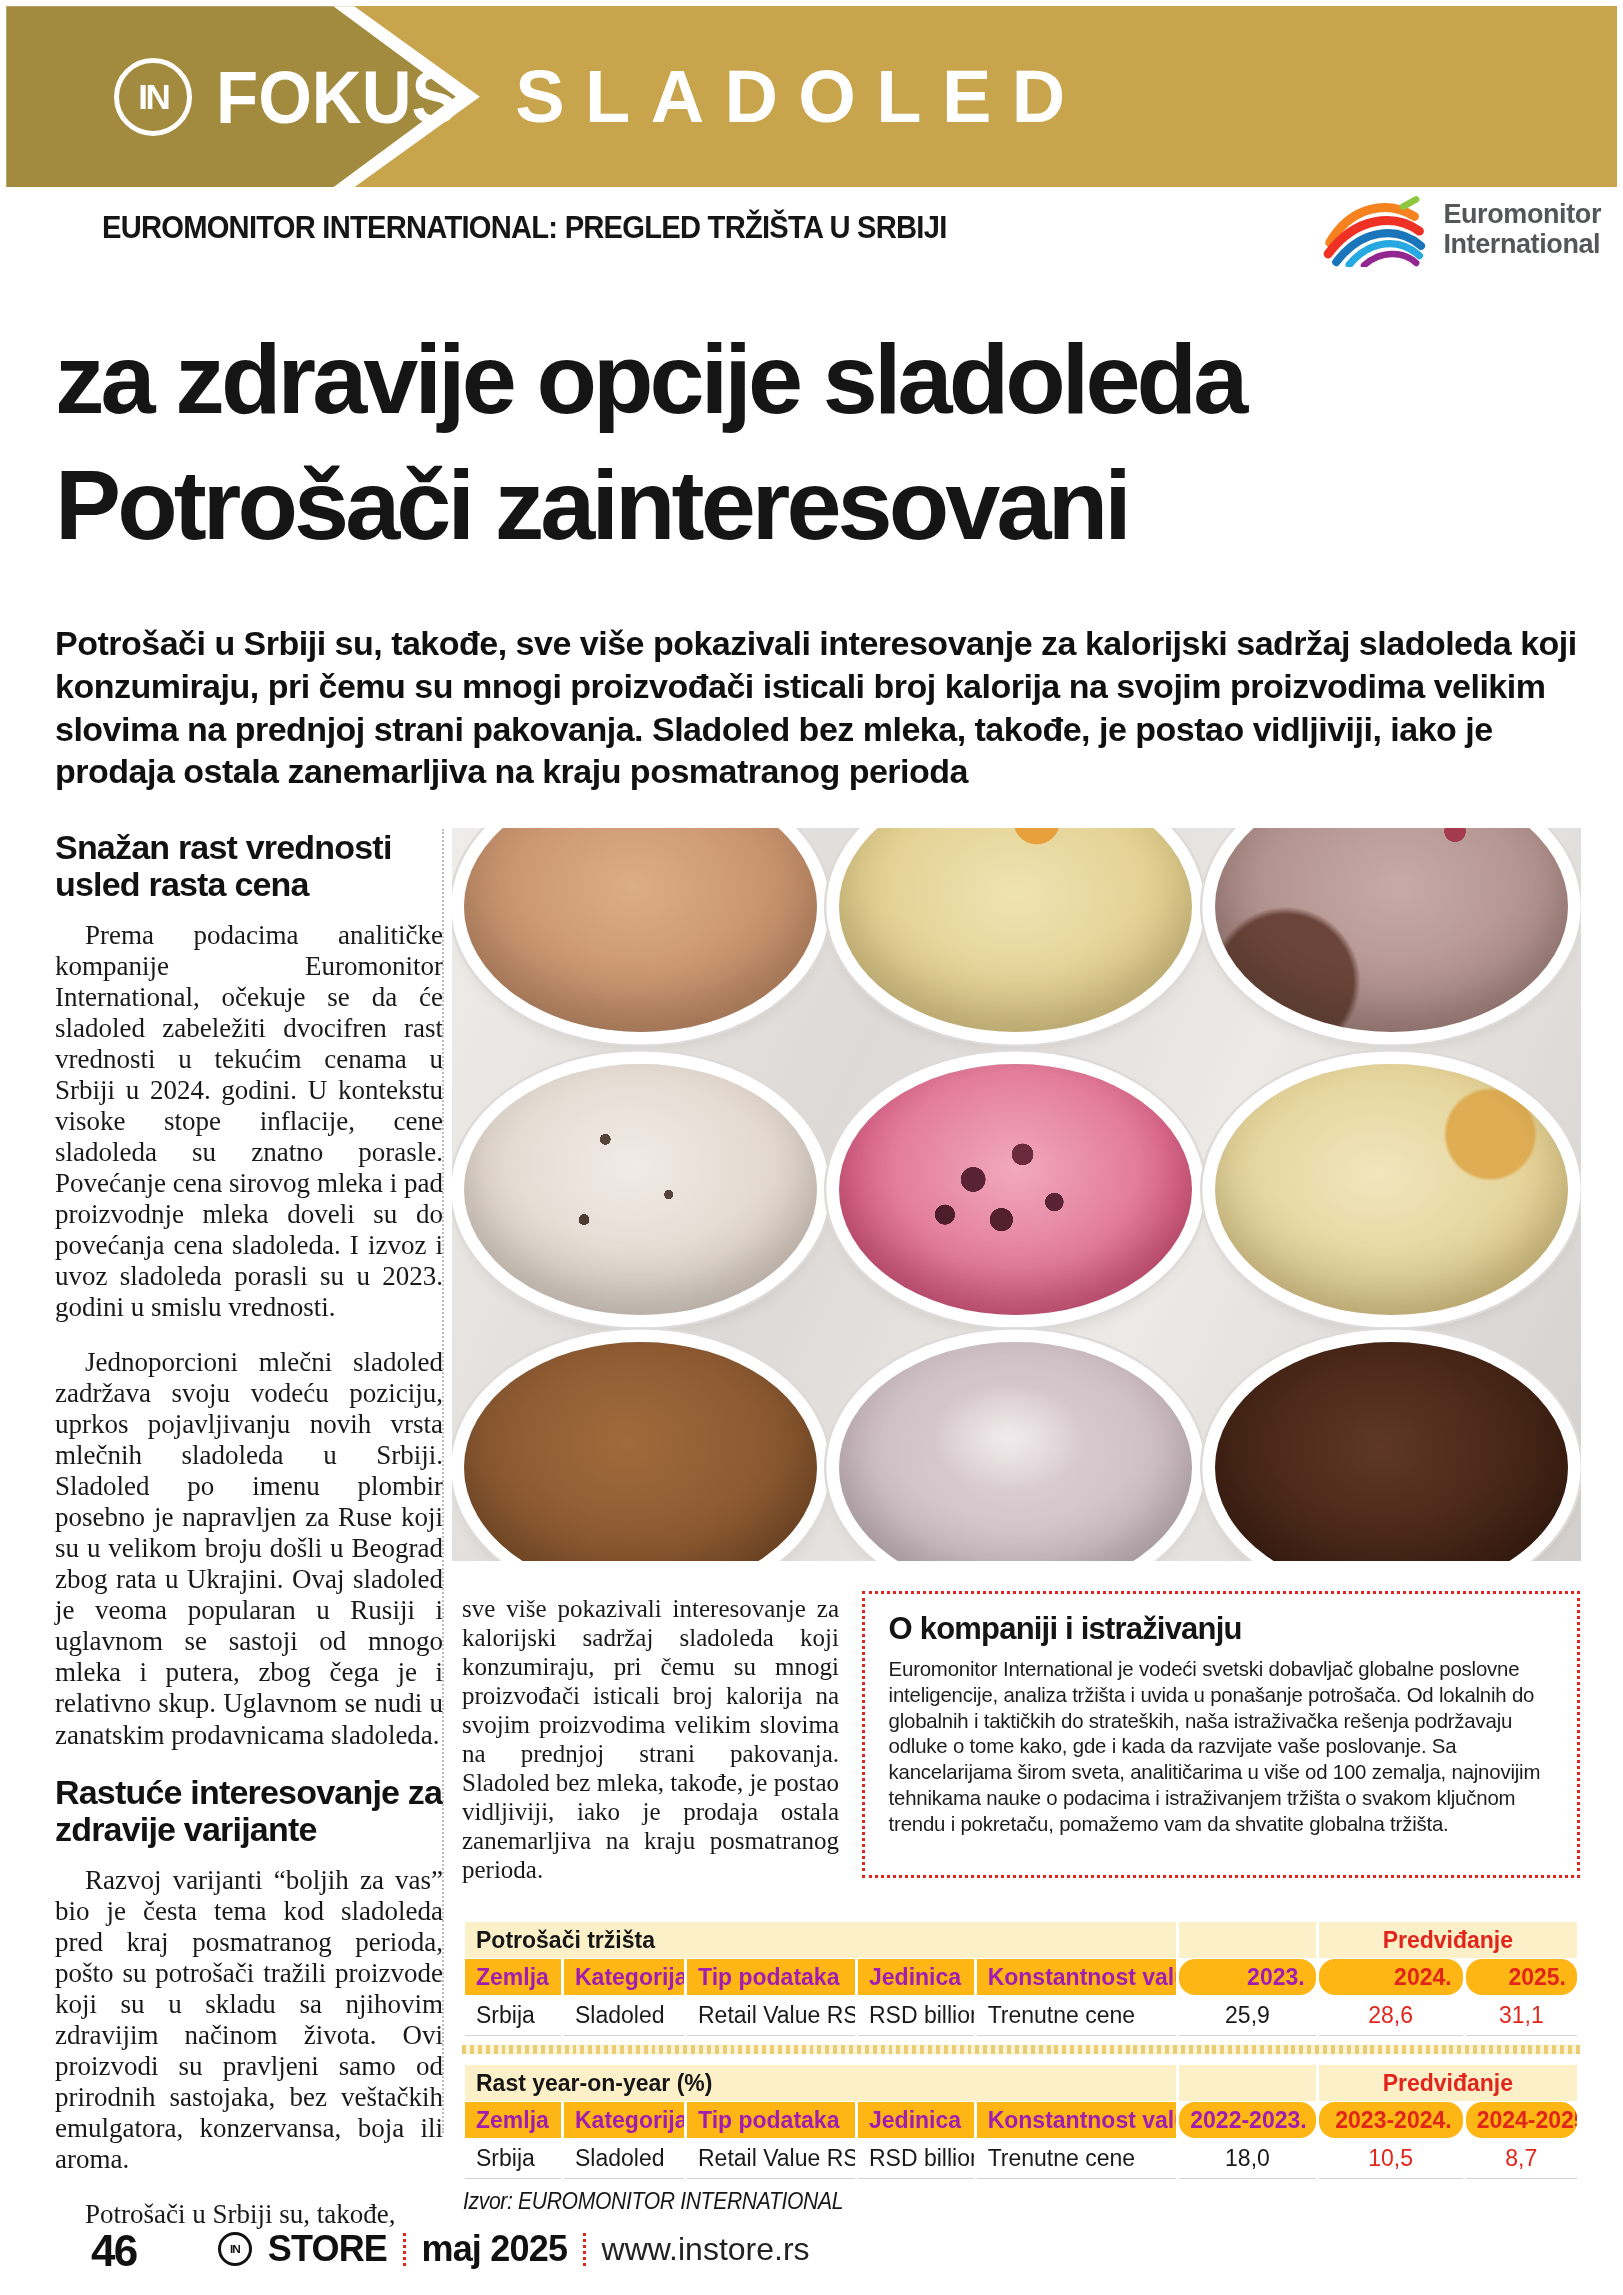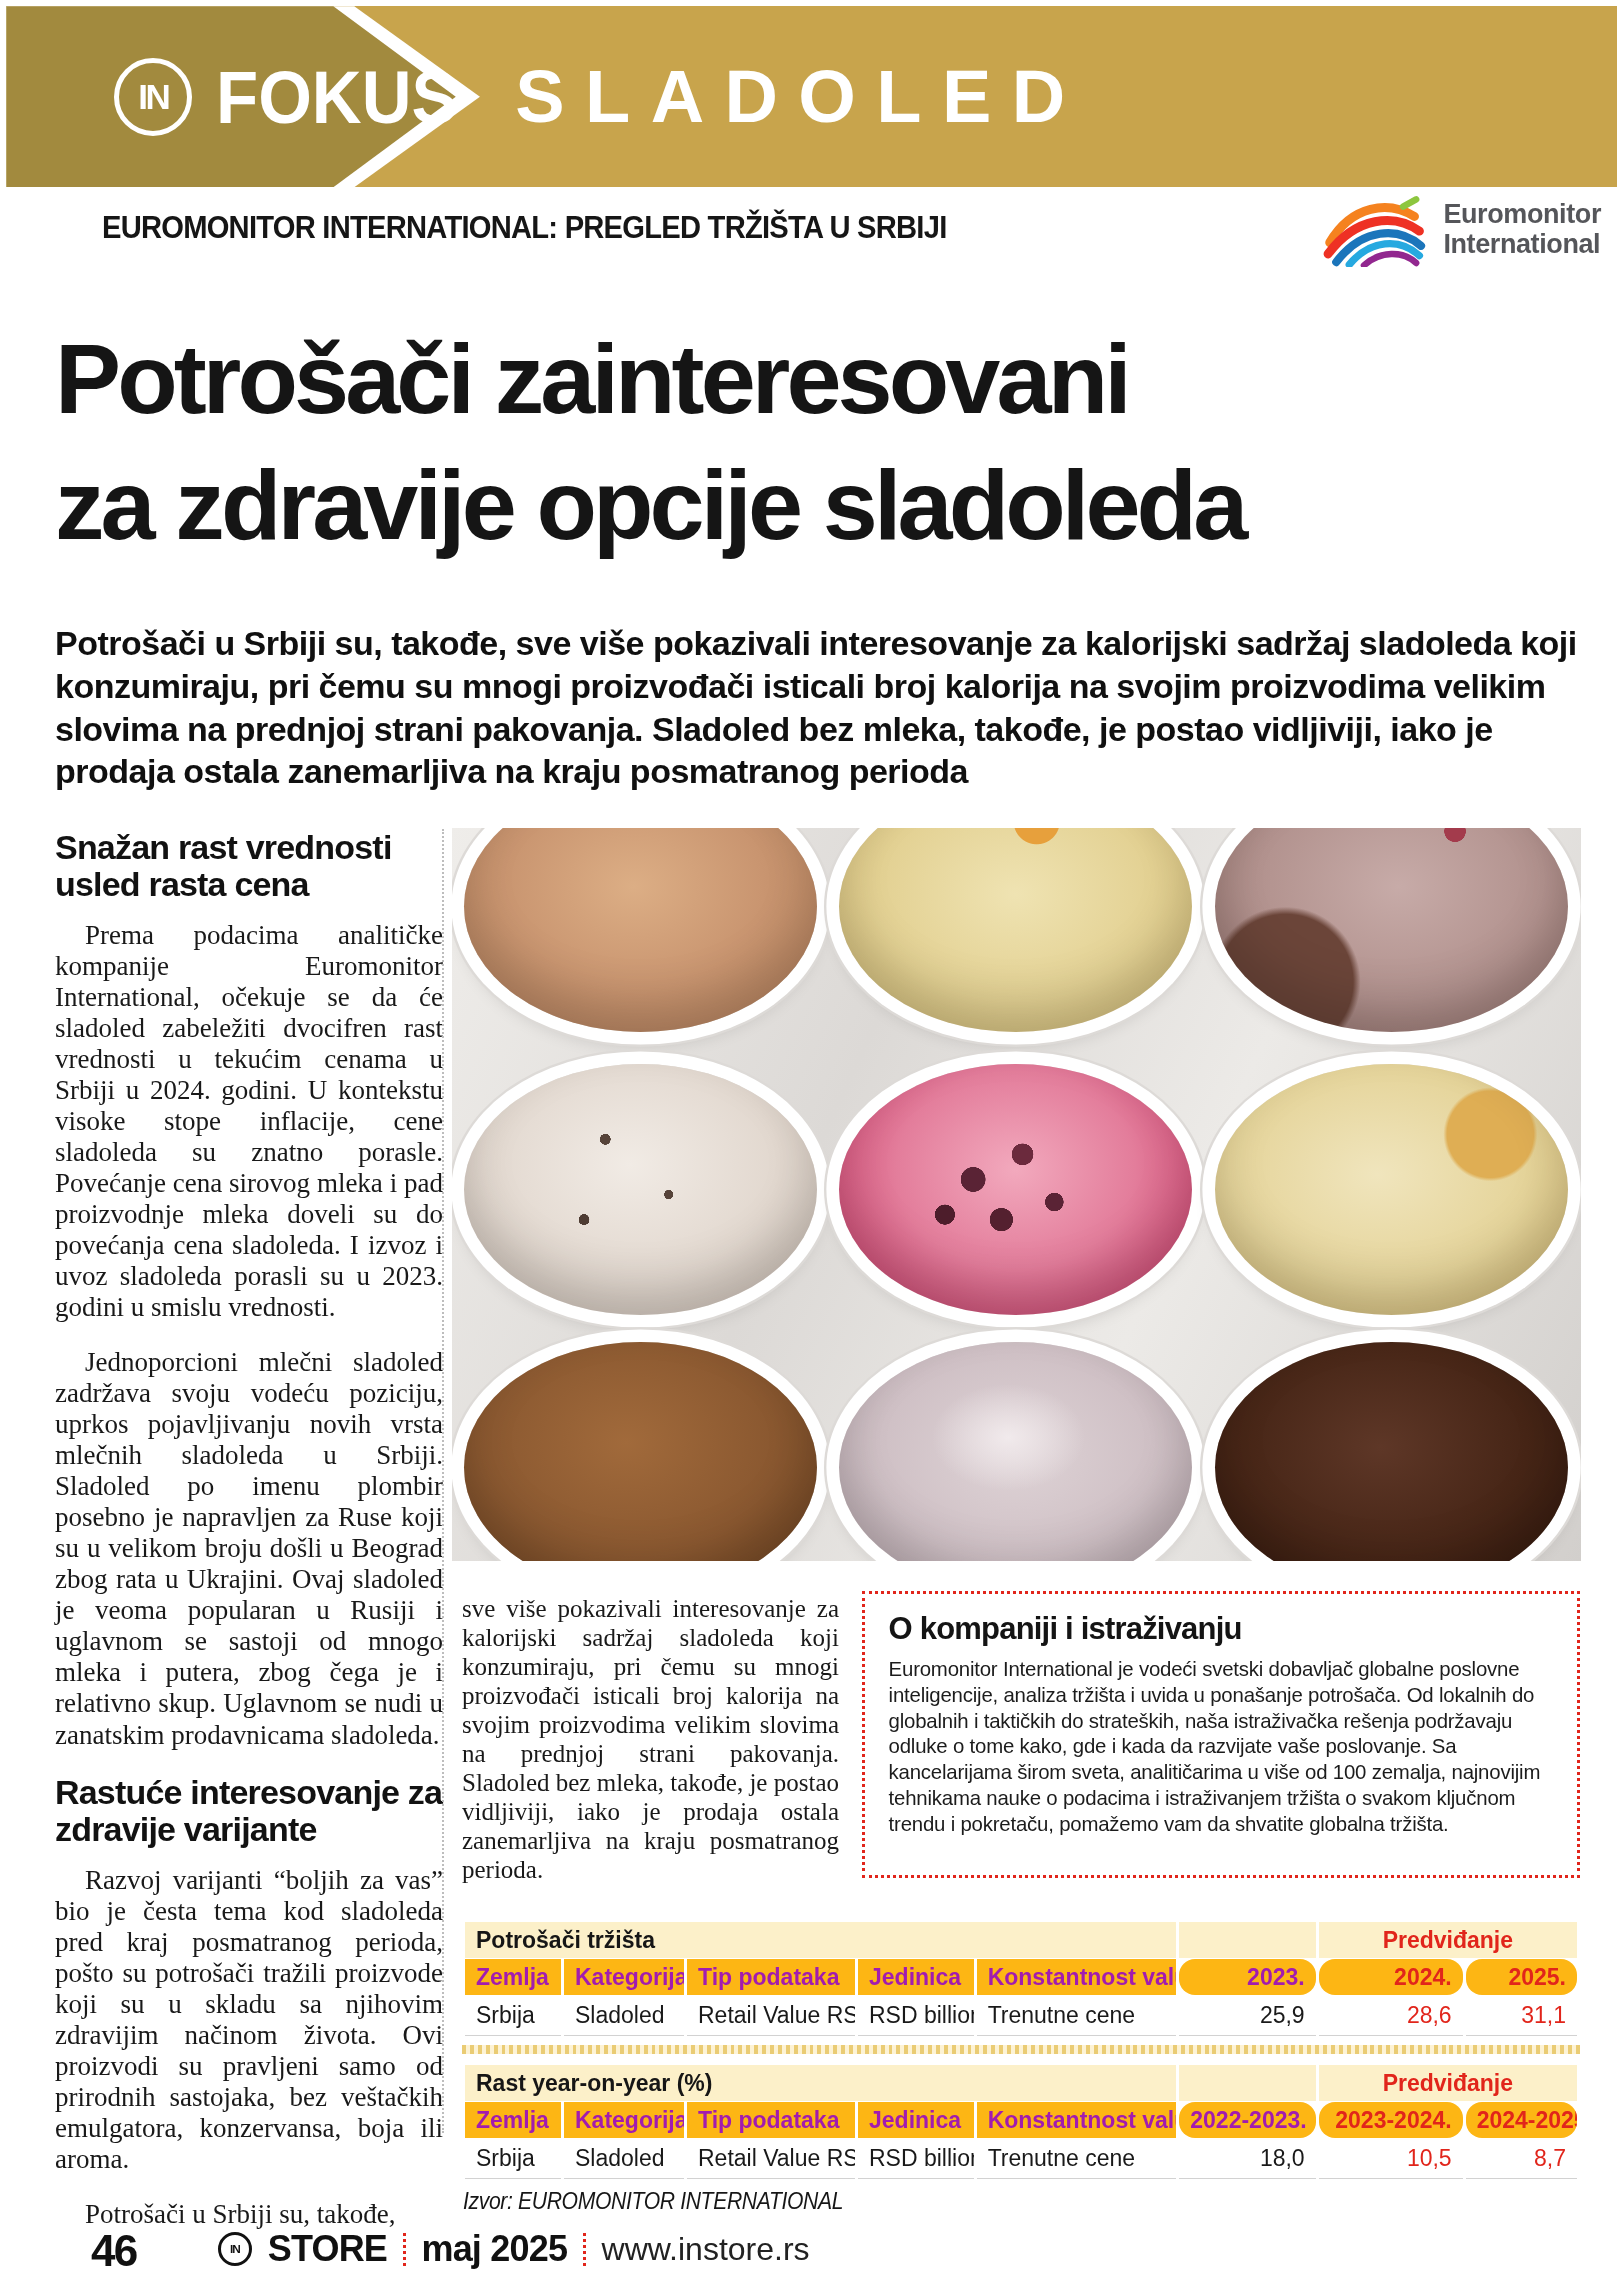--- a/index.html
+++ b/index.html
@@ -94,21 +94,21 @@
   .twrap{position:absolute;left:462px;width:1118px;}
   .t1{top:1921px;} .t2{top:2064px;}
   table.mtable{width:100%;border-collapse:separate;border-spacing:3.1px 1.6px;table-layout:fixed;}
   table.mtable td,table.mtable th{padding:0 11px;font-size:23px;overflow:hidden;white-space:nowrap;}
   .row-title td{background:#fcf0c9;height:36px;font-weight:800;font-size:24px;color:#161616;}
   .row-title td.t-forecast{color:#e1251b;text-align:center;font-weight:700;}
   .row-head th{background:#fdb614;height:36px;font-weight:800;text-align:left;color:#a21caf;}
   .row-head th.num{text-align:right;border-radius:16px;}
   .row-head th.red{color:#e1251b;}
   .row-data td{background:#fff;height:39px;border-bottom:1.6px solid #d2d2d2;font-size:23.6px;color:#191919;}
-  .row-data td.num{text-align:right;}
+  .row-data td.num{text-align:center;}
   .row-data td.red{color:#e1251b;}
   .stripe{position:absolute;left:462px;top:2045px;width:1118px;height:9.4px;
     background:repeating-linear-gradient(90deg,#eacc74 0 3.9px,#fdf3d5 3.9px 7.9px);}
 
   .source{position:absolute;left:463px;top:2188px;font-size:23px;font-style:italic;
     letter-spacing:-0.4px;transform:scaleX(.92);transform-origin:left;color:#161616;}
 
   
   .pageno{position:absolute;left:91px;top:2226px;font-size:44px;font-weight:900;letter-spacing:-1.6px;}
   .footline{position:absolute;left:218px;top:2227px;display:flex;align-items:center;gap:15.7px;height:44px;}
@@ -145,22 +145,22 @@
       <path d="M32 89 C58 58, 94 56, 118 78" stroke="#26a9e0" stroke-width="9" fill="none" stroke-linecap="round"></path>
       <path d="M50 90 C70 72, 98 72, 114 87" stroke="#92278f" stroke-width="8" fill="none" stroke-linecap="round"></path>
     </svg>
     <div class="em-text">
       <div>Euromonitor</div>
       <div>International</div>
     </div>
   </div>
 
   <div class="headline">
+    <div>za zdravije opcije sladoleda</div>
     <div>Potrošači zainteresovani</div>
-    <div>za zdravije opcije sladoleda</div>
   </div>
 
   <div class="intro">Potrošači u Srbiji su, takođe, sve više pokazivali interesovanje za kalorijski sadržaj sladoleda koji konzumiraju, pri čemu su mnogi proizvođači isticali broj kalorija na svojim proizvodima velikim slovima na prednjoj strani pakovanja. Sladoled bez mleka, takođe, je postao vidljiviji, iako je prodaja ostala zanemarljiva na kraju posmatranog perioda</div>
 
   <div class="leftcol">
     <h3>Snažan rast vrednosti usled rasta cena</h3>
     <p>Prema podacima analitičke kompanije Euromonitor International, očekuje se da će sladoled zabeležiti dvocifren rast vrednosti u tekućim cenama u Srbiji u 2024. godini. U kontekstu visoke stope inflacije, cene sladoleda su znatno porasle. Povećanje cena sirovog mleka i pad proizvodnje mleka doveli su do povećanja cena sladoleda. I izvoz i uvoz sladoleda porasli su u 2023. godini u smislu vrednosti.</p>
     <p>Jednoporcioni mlečni sladoled zadržava svoju vodeću poziciju, uprkos pojavljivanju novih vrsta mlečnih sladoleda u Srbiji. Sladoled po imenu plombir posebno je napravljen za Ruse koji su u velikom broju došli u Beograd zbog rata u Ukrajini. Ovaj sladoled je veoma popularan u Rusiji i uglavnom se sastoji od mnogo mleka i putera, zbog čega je i relativno skup. Uglavnom se nudi u zanatskim prodavnicama sladoleda.</p>
     <h3 class="second">Rastuće interesovanje za zdravije varijante</h3>
     <p>Razvoj varijanti “boljih za vas” bio je česta tema kod sladoleda pred kraj posmatranog perioda, pošto su potrošači tražili proizvode koji su u skladu sa njihovim zdravijim načinom života. Ovi proizvodi su pravljeni samo od prirodnih sastojaka, bez veštačkih emulgatora, konzervansa, boja ili aroma.</p>

